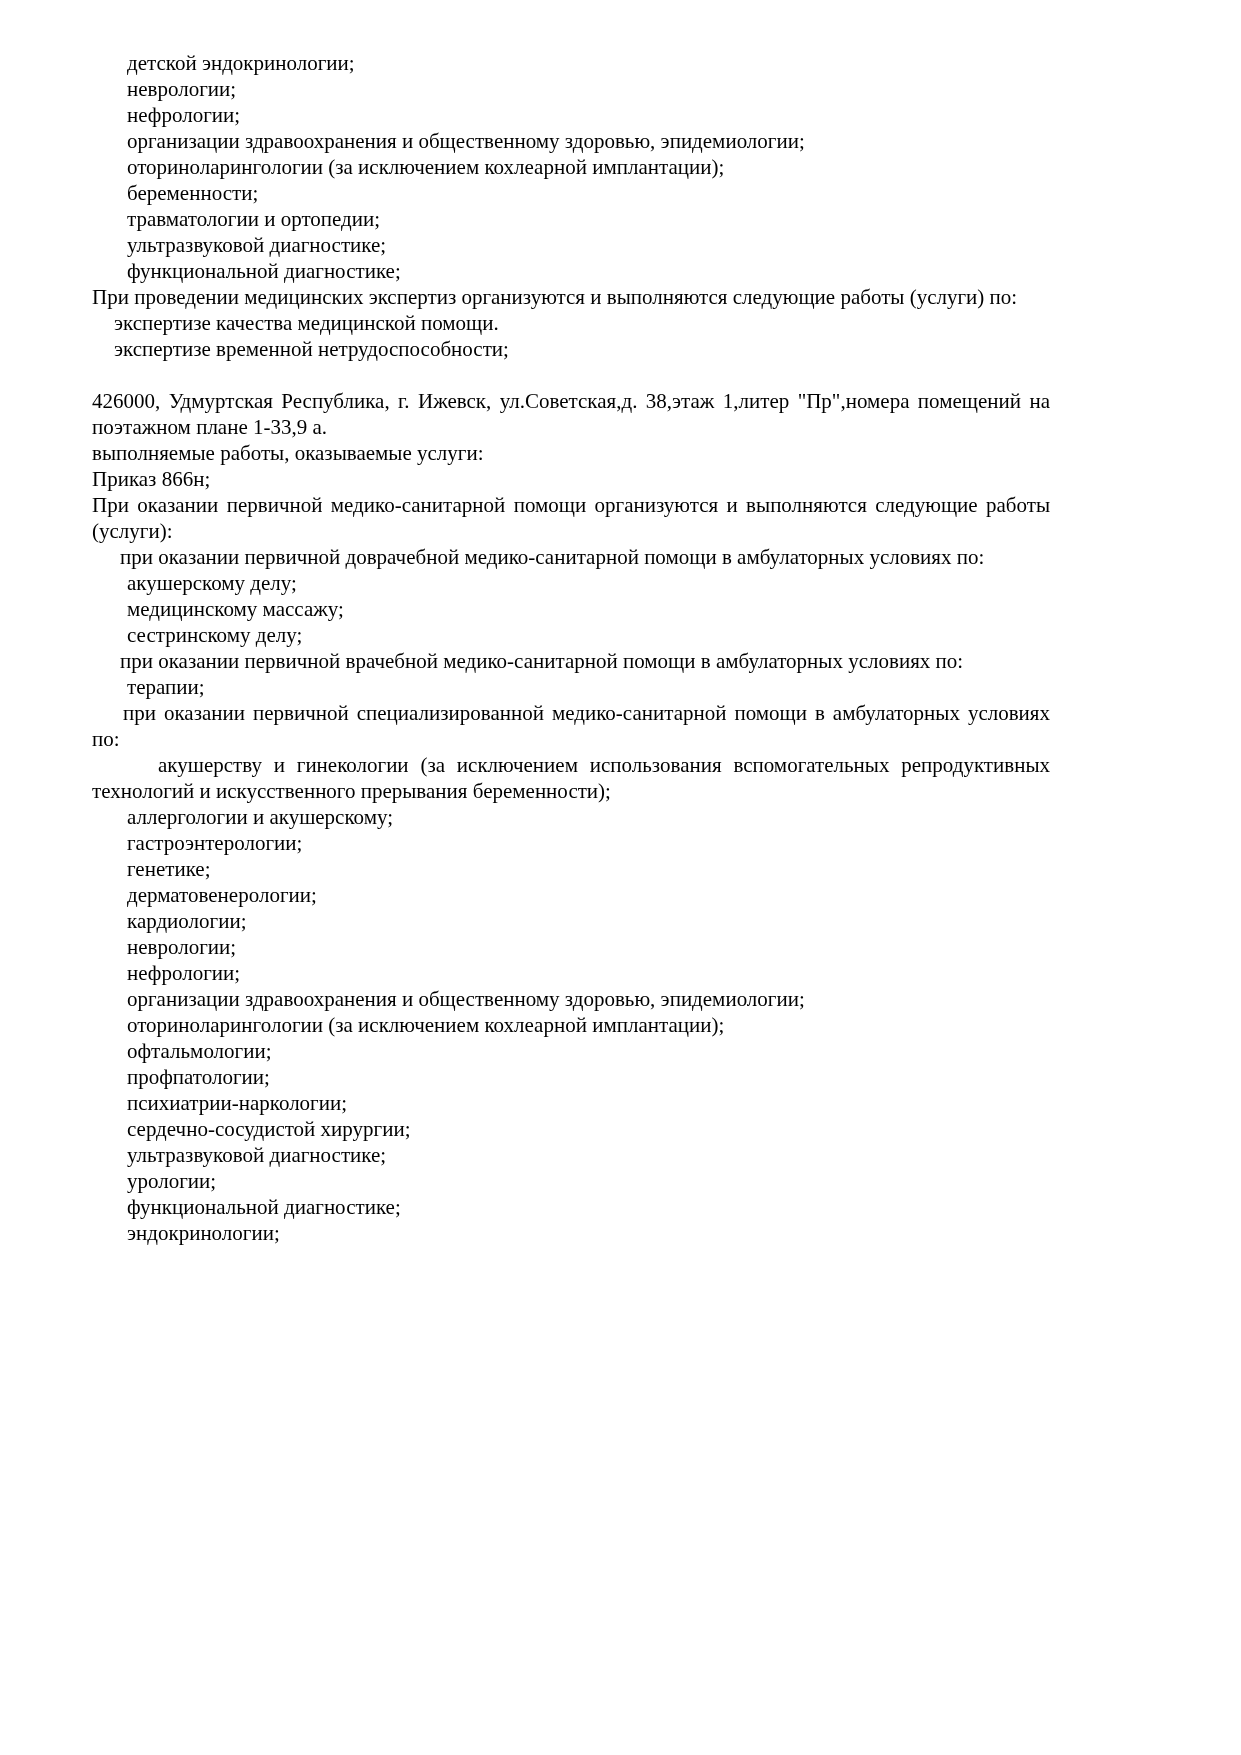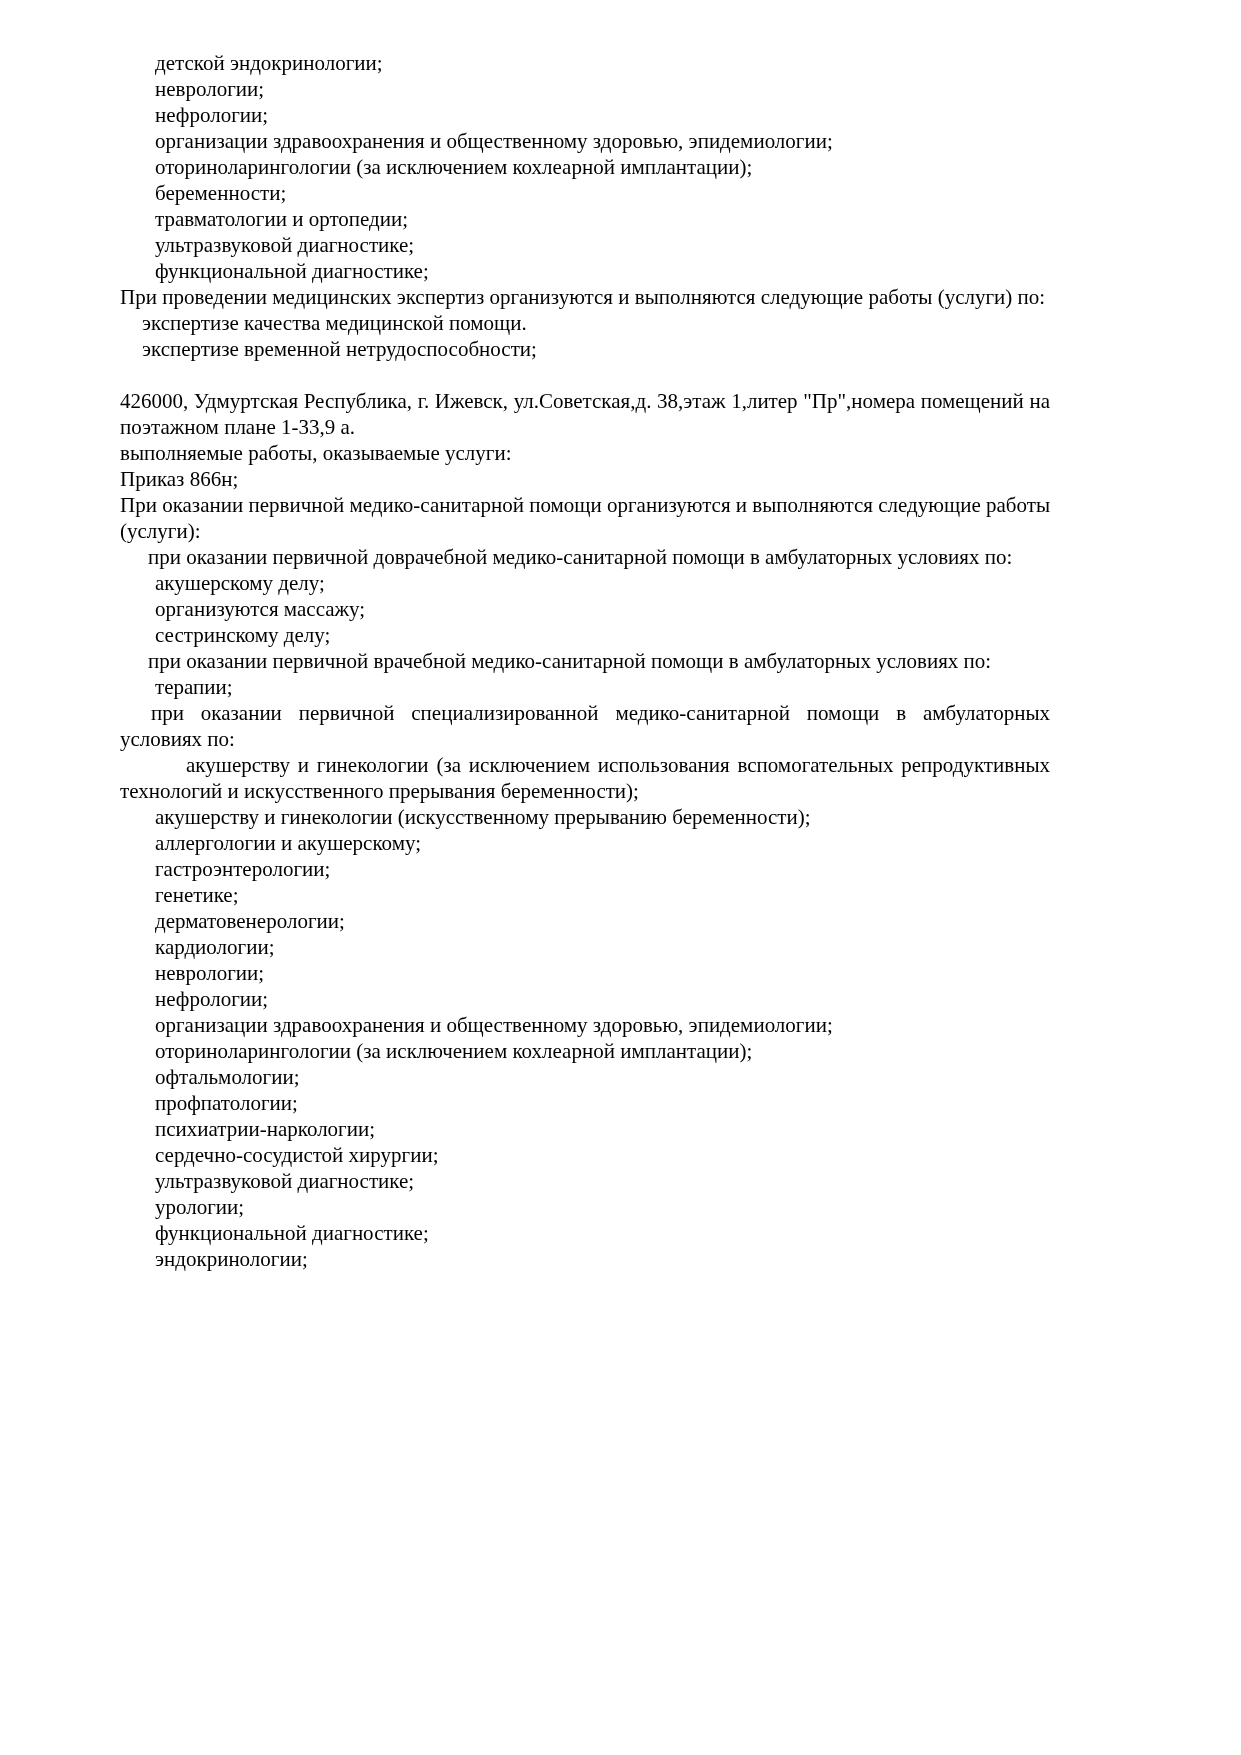--- a/index.html
+++ b/index.html
@@ -13,21 +13,21 @@
     overflow: hidden;
     font-family: "Liberation Serif", "DejaVu Serif", serif;
     font-size: 21px;
     line-height: 26px;
     color: #000000;
   }
   .page {
     box-sizing: border-box;
     width: 1241px;
     height: 1491px;
-    padding: 50px 191px 0 120px;
+    padding: 50px 191px 0 92px;
     background: #ffffff;
   }
   .doc-body p {
     margin: 0;
     padding: 0;
     hyphens: none;
     word-spacing: normal;
   }
   
   .li    { text-indent: 35px; text-align: left; }
@@ -57,27 +57,26 @@
       <p class="par">При проведении медицинских экспертиз организуются и выполняются следующие работы (услуги) по:</p>
       <p class="sub">экспертизе качества медицинской помощи.</p>
       <p class="sub">экспертизе временной нетрудоспособности;</p>
       <p class="blank">&nbsp;</p>
       <p class="plain">426000, Удмуртская Республика, г. Ижевск, ул.Советская,д. 38,этаж 1,литер "Пр",номера помещений на поэтажном плане 1-33,9 а.</p>
       <p class="plain">выполняемые работы, оказываемые услуги:</p>
       <p class="pri">Приказ 866н;</p>
       <p class="par">При оказании первичной медико-санитарной помощи организуются и выполняются следующие работы (услуги):</p>
       <p class="sub3">при оказании первичной доврачебной медико-санитарной помощи в амбулаторных условиях по:</p>
       <p class="li">акушерскому делу;</p>
-      <p class="li">организуются массажу;</p>
+      <p class="li">медицинскому массажу;</p>
       <p class="li">сестринскому делу;</p>
       <p class="sub3">при оказании первичной врачебной медико-санитарной помощи в амбулаторных условиях по:</p>
       <p class="li">терапии;</p>
       <p class="sub5">при оказании первичной специализированной медико-санитарной помощи в амбулаторных условиях по:</p>
       <p class="deep">акушерству и гинекологии (за исключением использования вспомогательных репродуктивных технологий и искусственного прерывания беременности);</p>
-      <p class="li">акушерству и гинекологии (искусственному прерыванию беременности);</p>
       <p class="li">аллергологии и акушерскому;</p>
       <p class="li">гастроэнтерологии;</p>
       <p class="li">генетике;</p>
       <p class="li">дерматовенерологии;</p>
       <p class="li">кардиологии;</p>
       <p class="li">неврологии;</p>
       <p class="li">нефрологии;</p>
       <p class="li">организации здравоохранения и общественному здоровью, эпидемиологии;</p>
       <p class="li">оториноларингологии (за исключением кохлеарной имплантации);</p>
       <p class="li">офтальмологии;</p>

